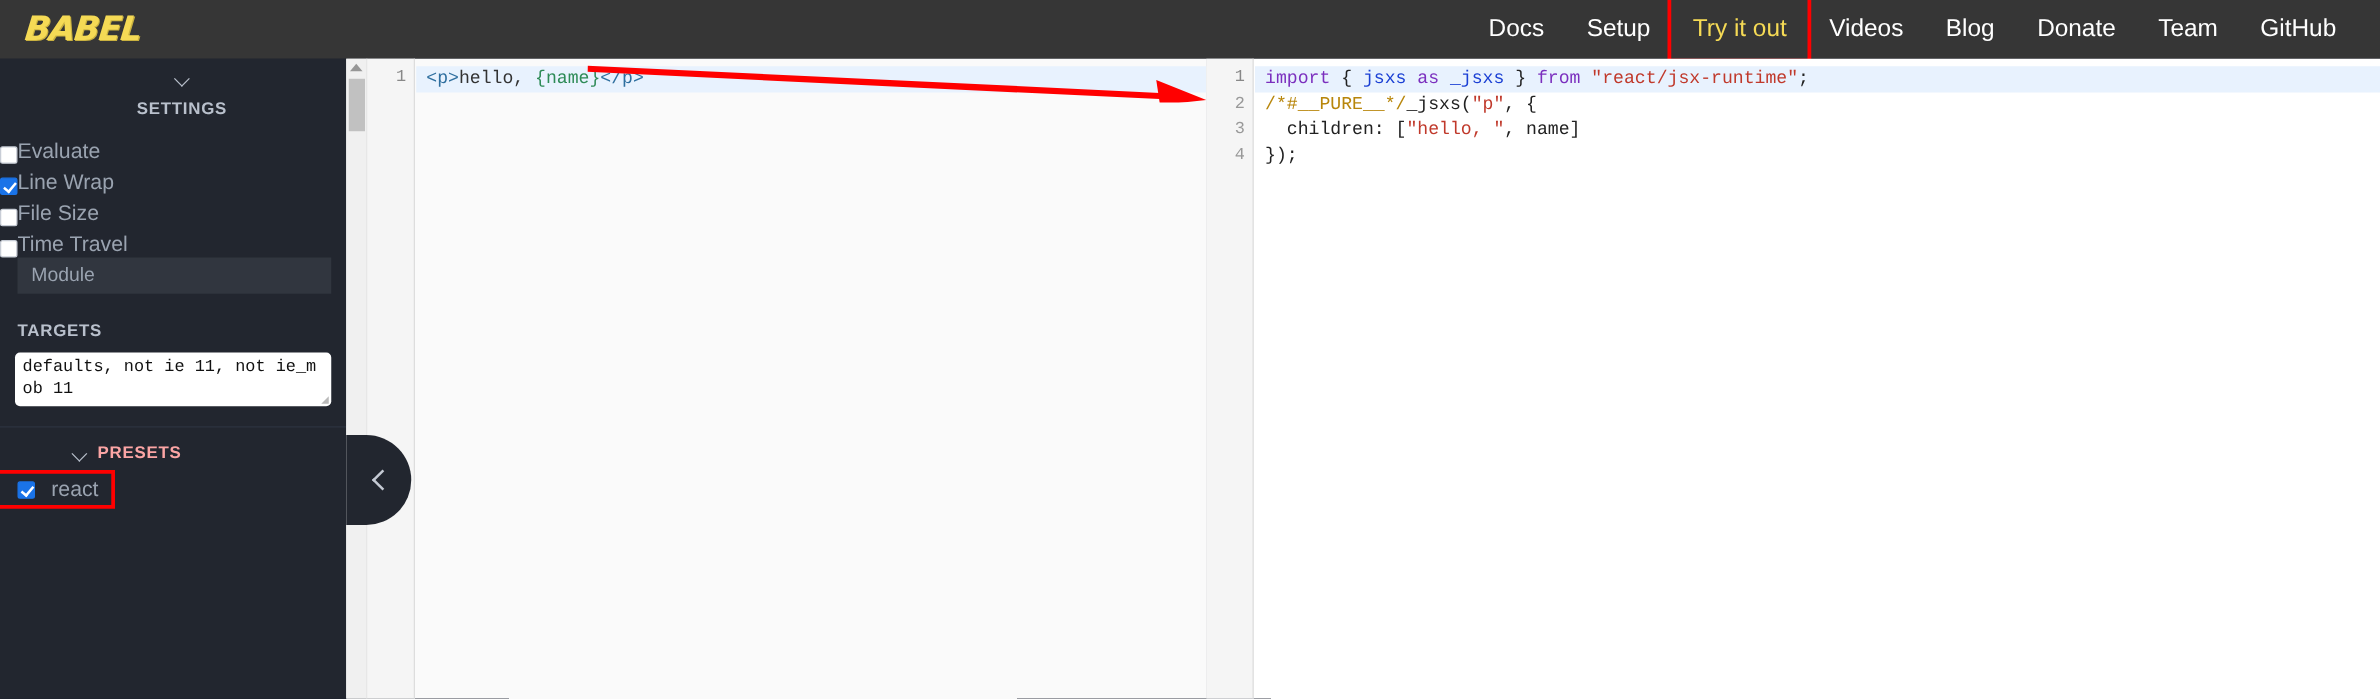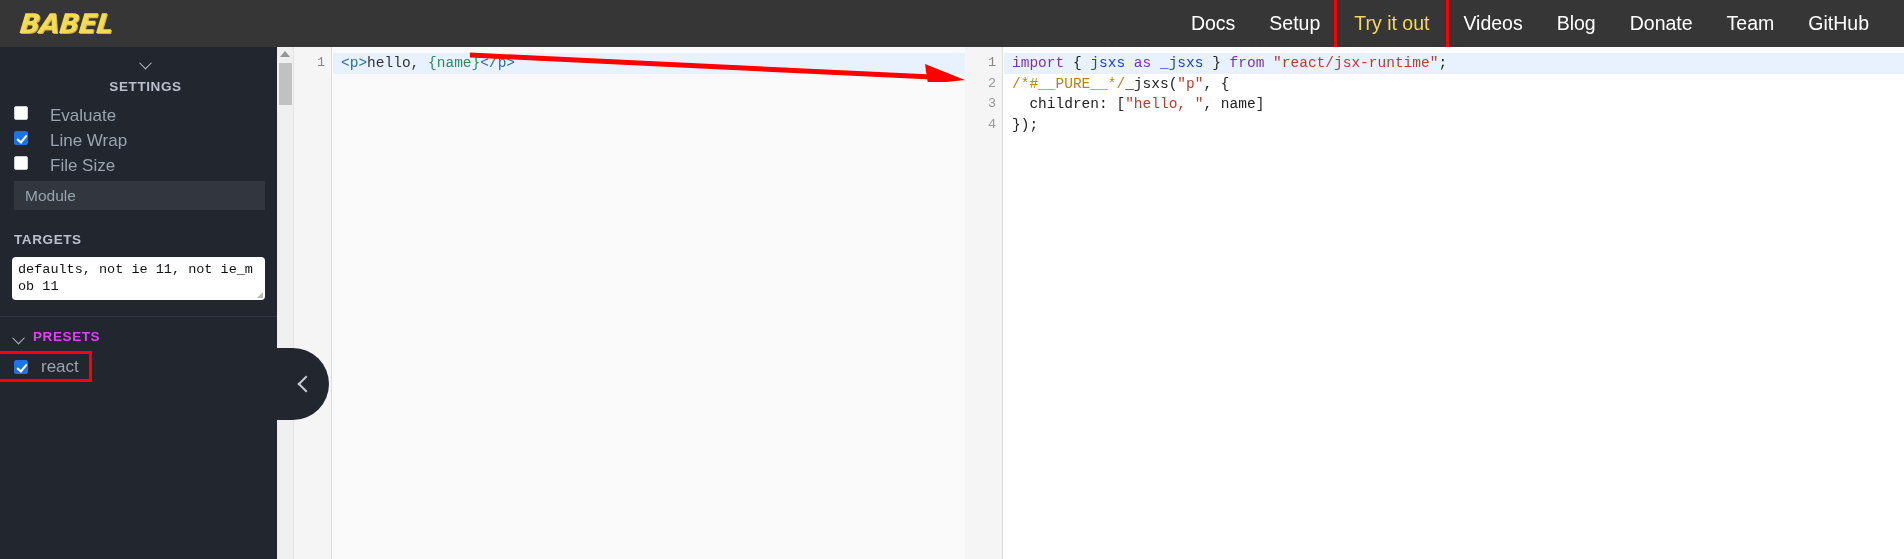--- a/index.html
+++ b/index.html
@@ -68,24 +68,23 @@
     flex-direction: column;
   }
   .chev {
     display: inline-block;
     width: 9px; height: 9px;
     border-right: 1.6px solid #b9c0cc;
     border-bottom: 1.6px solid #b9c0cc;
     transform: rotate(45deg) translate(-1px,-1px);
   }
   .opt-row {
-    display: flex; align-items: flex-start;
+    display: flex; align-items: flex-end;
     height: 25px;
-    padding-left: 14px;
-    gap: 22px;
+    gap: 0;
   }
   .cb {
     width: 14px; height: 14px;
     background: #ffffff;
     border: 1px solid #c8cdd6;
     border-radius: 2px;
     flex: none;
     position: relative;
   }
   .cb.checked {
@@ -148,21 +147,21 @@
     border-bottom:6px solid #b9b9b9;
   }
   .divider {
     height: 1px; background: #2d3340;
     margin: 16px 0 0 0;
   }
   .presets-head {
     display: flex; align-items: flex-end; gap: 10px;
     padding: 12px 0 10px 14px;
     font-size: 13.5px; font-weight: bold;
-    letter-spacing: 0.6px; color: #d946ef;
+    letter-spacing: 0.6px; color: #fca5a5; margin-left: 45px;
   }
   .preset-row {
     display: flex; align-items: center;
     gap: 13px; padding-left: 14px;
     height: 25px;
     width: fit-content;
     position: relative;
   }
   .preset-row.annot {
     outline: 3px solid #ff0000;
@@ -293,20 +292,24 @@
           <span class="opt-label">Evaluate</span>
         </div>
         <div class="opt-row">
           <span class="cb checked"></span>
           <span class="opt-label">Line Wrap</span>
         </div>
         <div class="opt-row">
           <span class="cb"></span>
           <span class="opt-label">File Size</span>
         </div>
+        <div class="opt-row">
+          <span class="cb"></span>
+          <span class="opt-label">Time Travel</span>
+        </div>
       </div>
 
     <div class="select-box">
       <span>Module</span>
     </div>
 
     <div class="targets-head">TARGETS</div>
     <div class="targets-box" placeholder="defaults">defaults, not ie 11, not ie_mob 11</div>
 
     <div class="divider"></div>

